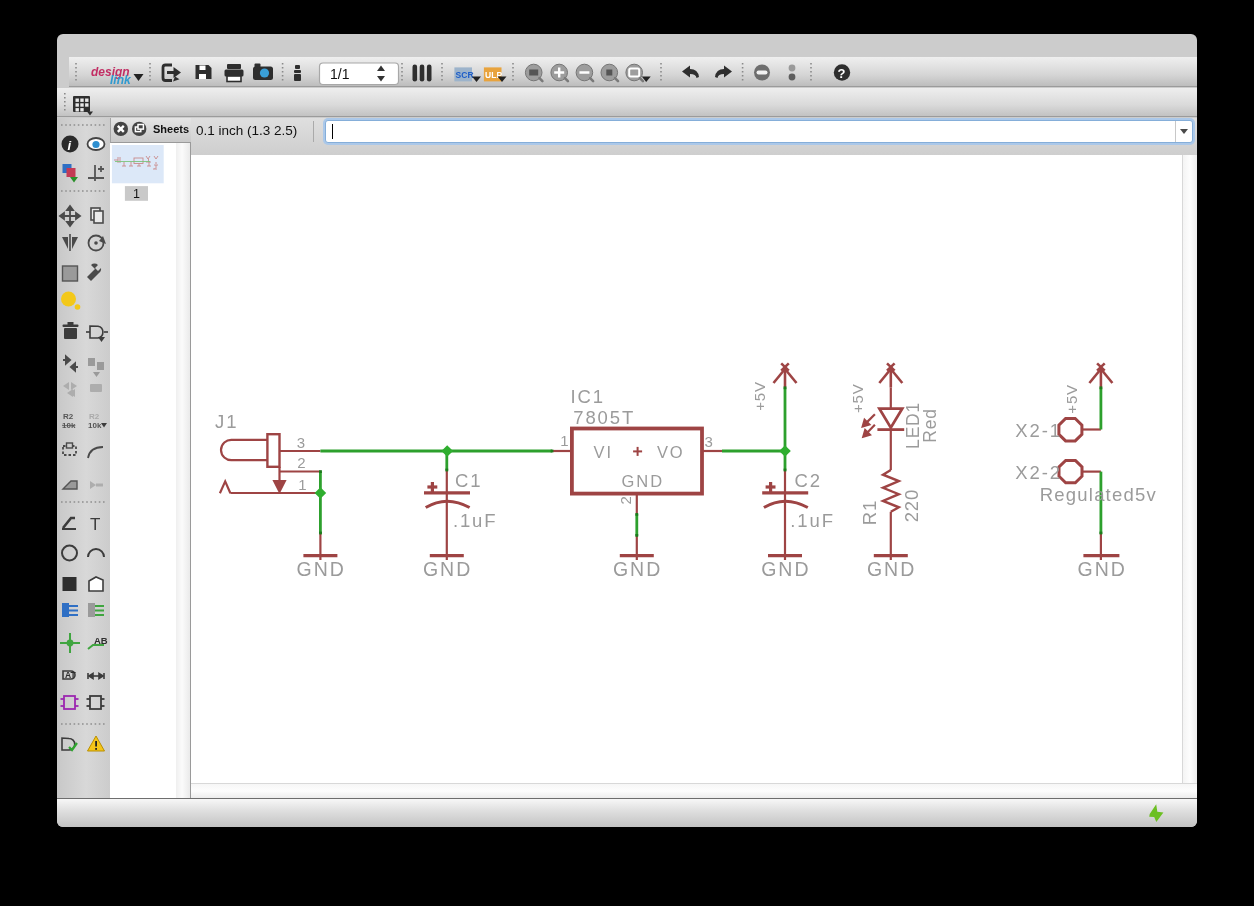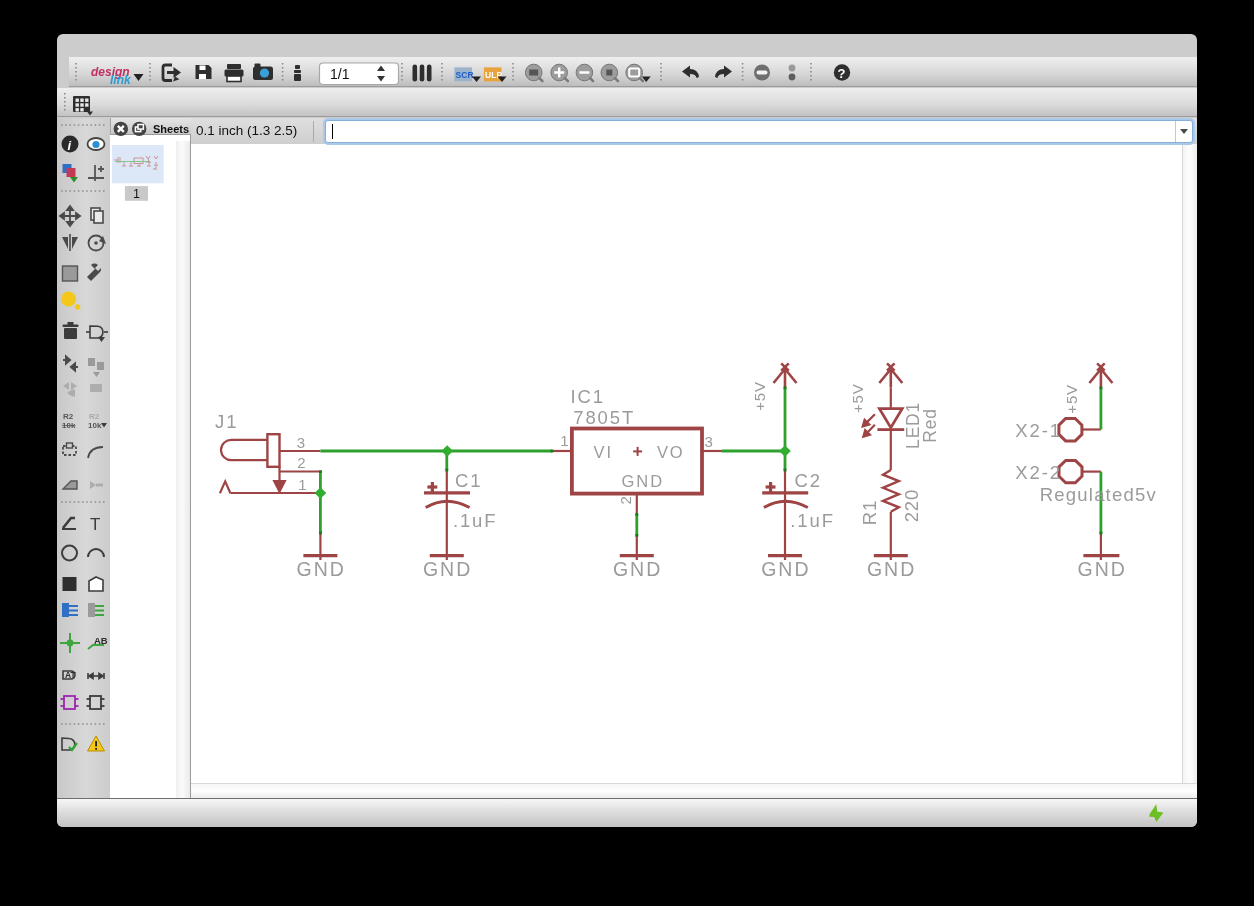--- a/index.html
+++ b/index.html
@@ -9,24 +9,24 @@
   #title{position:absolute;left:0;top:0;width:100%;height:22px;line-height:23px;text-align:center;font-size:15.1px;color:#2b2b2b;padding-left:30px;white-space:nowrap;}
   .tl{position:absolute;top:6px;width:12.5px;height:12.5px;border-radius:50%;}
   #tl-r{left:8px;background:radial-gradient(circle at 50% 30%,#fb9d94 8%,#ea5b4f 45%,#d33a2e 90%);border:0.5px solid #b2352b;}
   #tl-y{left:27.5px;background:radial-gradient(circle at 50% 30%,#fce9a8 8%,#f5c452 45%,#dfa123 90%);border:0.5px solid #c09234;}
   #tl-g{left:47.5px;background:radial-gradient(circle at 50% 30%,#c4ecb2 8%,#81cc6a 45%,#58ad3f 90%);border:0.5px solid #57a23e;}
   #tb1{position:absolute;left:12px;top:23px;width:100%;height:30px;background:linear-gradient(#efefef,#d6d6d6 60%,#bdbdbd);border-bottom:1px solid #9b9b9b;}
   #tb2{position:absolute;left:0;top:54px;width:100%;height:29px;background:linear-gradient(#eeeeee,#dadada 60%,#c2c2c2);border-bottom:1px solid #9b9b9b;}
   #main{position:absolute;left:0;top:84px;width:100%;height:680px;background:#fff;}
   #sidebar{position:absolute;left:0;top:0;width:53px;height:680px;background:linear-gradient(90deg,#c8c8c8,#d8d8d8 55%,#cccccc);}
   #sheets{position:absolute;left:53px;top:0;width:66px;height:680px;background:#fff;}
-  #sheetshdr{position:absolute;left:53px;top:0;width:81px;height:17px;background:linear-gradient(#e5e5e5,#c9c9c9);border-bottom:1px solid #9a9a9a;border-left:1px solid #a5a5a5;}
+  #sheetshdr{position:absolute;left:53px;top:0;width:81px;height:25px;background:linear-gradient(#e5e5e5,#c9c9c9);border-bottom:1px solid #9a9a9a;border-left:1px solid #a5a5a5;}
   #splitter{position:absolute;left:119px;top:23px;width:15px;height:657px;background:linear-gradient(90deg,#efefef,#fbfbfb 40%,#e8e8e8);}
   #rightarea{position:absolute;left:133px;top:0;width:1007px;height:680px;border-left:1px solid #9a9a9a;background:#d6d6d6;}
-  #cmdbar{position:absolute;left:0;top:0;width:100%;height:26px;background:linear-gradient(#dfdfdf,#cecece);}
+  #cmdbar{position:absolute;left:0;top:0;width:100%;height:37px;background:linear-gradient(#dfdfdf,#cecece);}
   #cmdlabel{position:absolute;left:5px;top:3px;width:118px;height:21px;background:transparent;font-size:13.5px;color:#111;line-height:20px;border-right:1px solid #aaa;}
   #cmdinput{position:absolute;left:134px;top:2px;width:868px;height:23px;background:#fff;border:1px solid #85aed9;border-radius:3px;box-shadow:0 0 0 2px #abc8e9;}
   #cmddrop{position:absolute;right:0px;top:0px;width:17px;height:21px;border-left:1px solid #c8c8c8;}
   #cmddrop:after{content:"";position:absolute;left:4px;top:8px;border-left:4px solid transparent;border-right:4px solid transparent;border-top:5.5px solid #4a4a4a;}
   #caret{position:absolute;left:6px;top:3px;width:1px;height:15px;background:#000;}
   #canvas{position:absolute;left:0;top:26px;width:1006px;height:639px;background:#fff;}
   #vscroll{position:absolute;right:0;top:26px;width:15px;height:639px;background:linear-gradient(90deg,#f4f4f4,#fdfdfd 50%,#ededed);border-left:1px solid #d8d8d8;}
   #hscroll{position:absolute;left:0;top:665px;width:1006px;height:15px;background:linear-gradient(#f6f6f6,#fdfdfd 50%,#ededed);border-top:1px solid #d8d8d8;}
   #status{position:absolute;left:0;top:764px;width:100%;height:29px;background:linear-gradient(#f7f7f7,#e0e0e0 40%,#c3c3c3);border-top:1px solid #6e6e6e;}
 </style>

